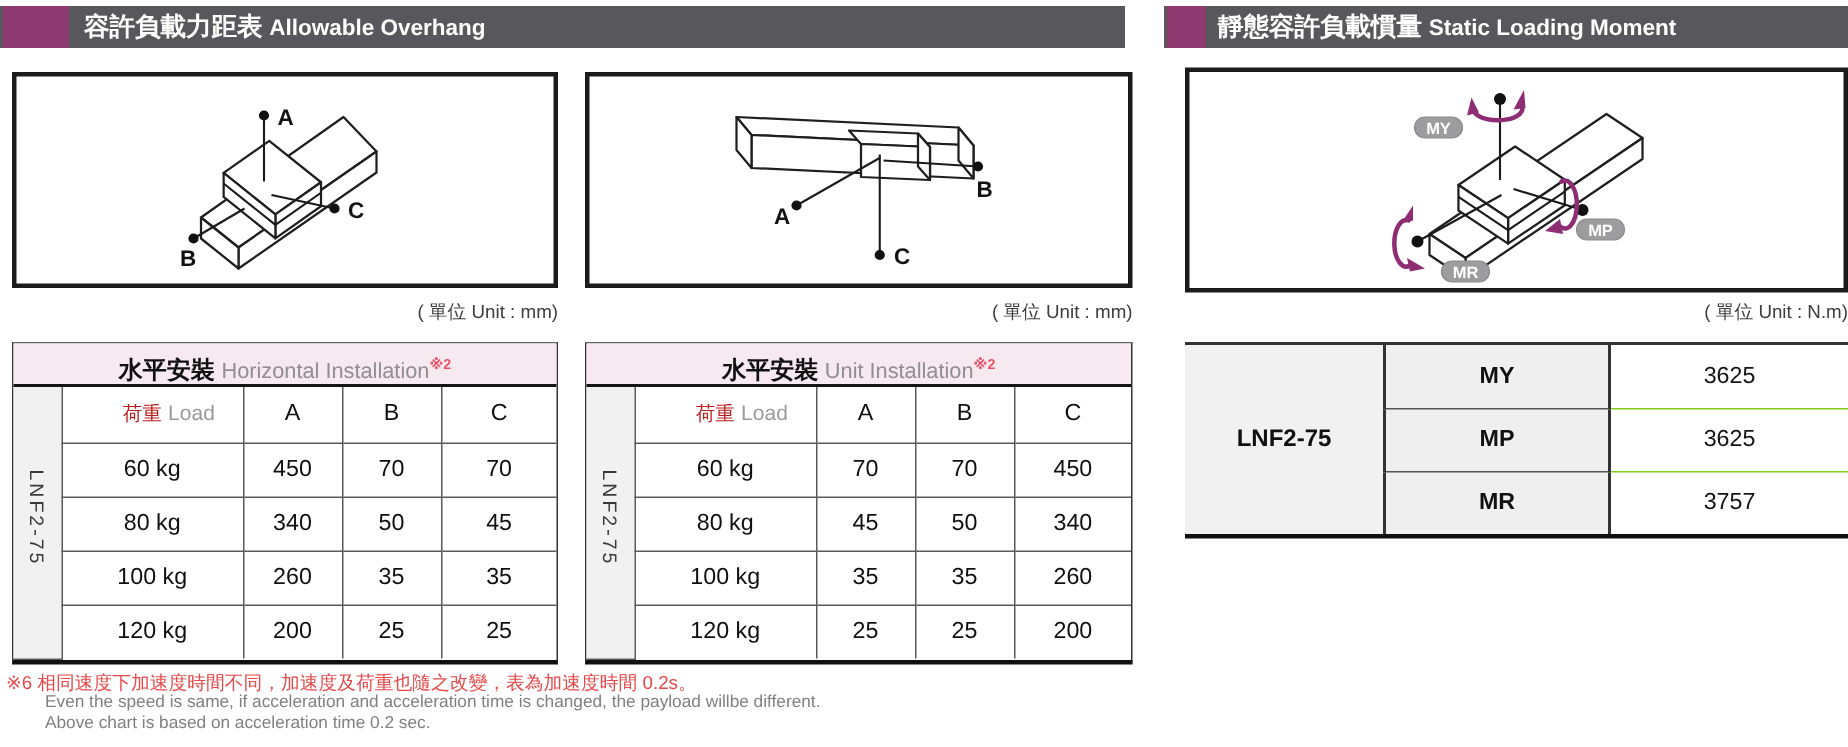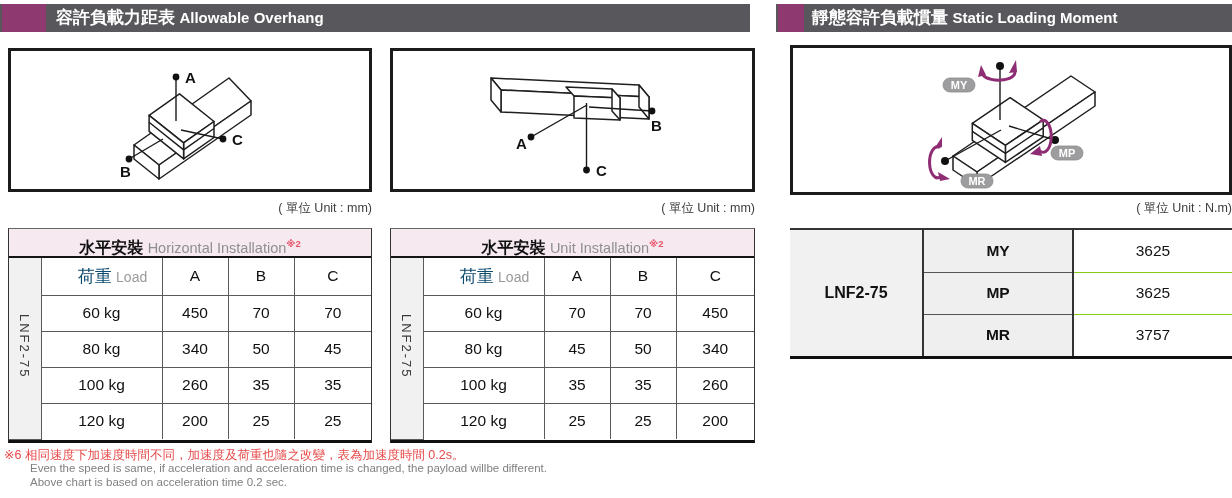--- a/index.html
+++ b/index.html
@@ -30,21 +30,21 @@
   .ttitle sup { font-size:9.5px; color:#e85367; font-weight:bold; }
   table.grid { border-collapse:collapse; width:100%; table-layout:fixed; }
   .grid td { border:1px solid #5a5a5a; text-align:center; vertical-align:middle;
              font-size:15.5px; color:#101010; padding:0; }
   .grid tr td:first-child { border-left:none; }
   .grid tr td:last-child { border-right:none; }
   .grid tr:first-child td { border-top:none; }
   .grid tr:last-child td { border-bottom:none; }
   .grid .hrow td { height:37px; }
   .grid .drow td { height:36px; }
-  .zh2 { font-size:17px; color:#0c4a6e;margin-left:22px; }
+  .zh2 { font-size:13px; color:#b91c1c;margin-left:22px; }
   .en2 { font-size:14px; color:#9a9a9a;margin-top:32px; }
   .model-cell { background:#f1f1f1; }
   .vtext { writing-mode:vertical-rl; font-size:13px; color:#3a3a3a; letter-spacing:2px; }
 
   
   .t3wrap { position:absolute; border-top:2px solid #333; border-bottom:3px solid #101010; background:#fff; }
   table.t3 { border-collapse:collapse; width:100%; table-layout:fixed; }
   .t3 td { text-align:center; vertical-align:middle; height:42px; font-size:15.5px; padding:0; }
   .t3 .c-model { background:#f1f1f1; font-weight:bold; font-size:16px; color:#111; }
   .t3 .c-axis { background:#efefef; font-weight:bold; color:#111;

